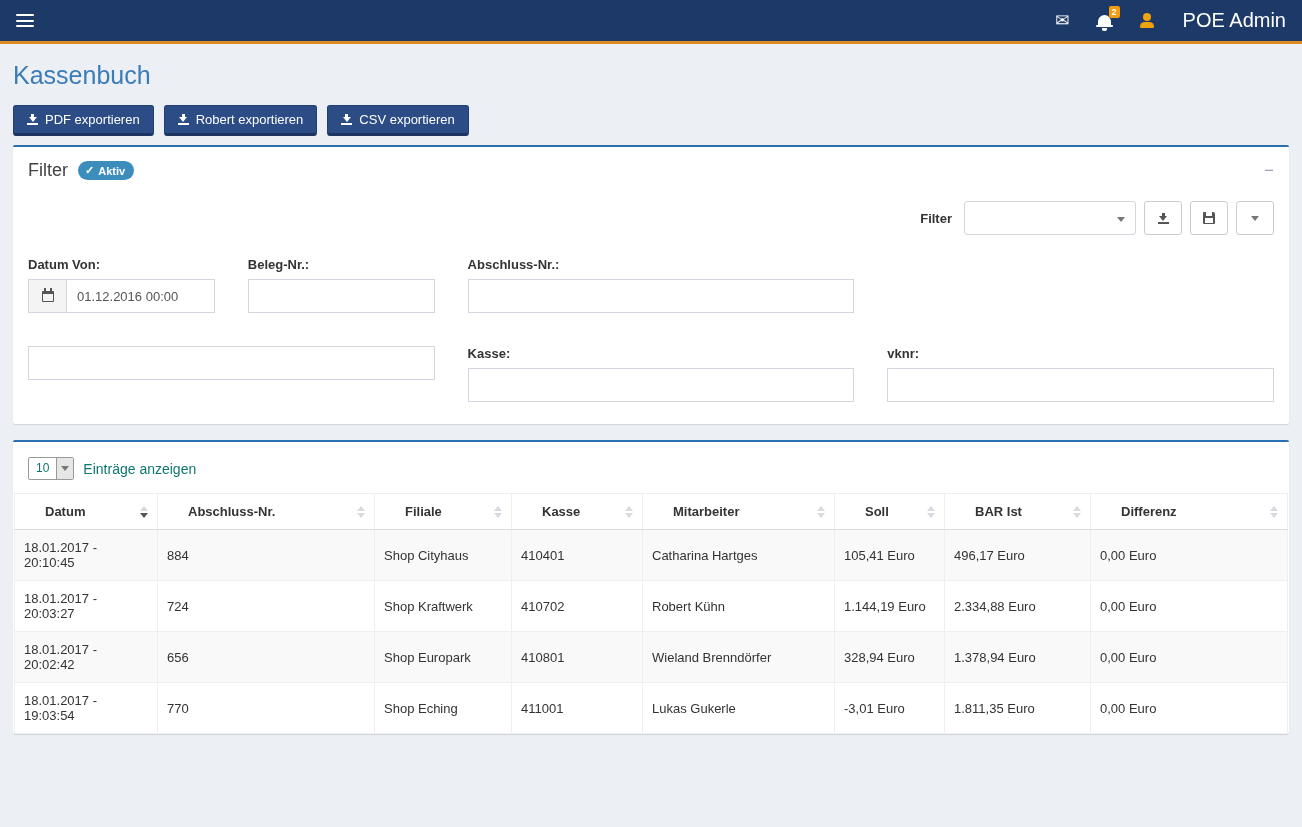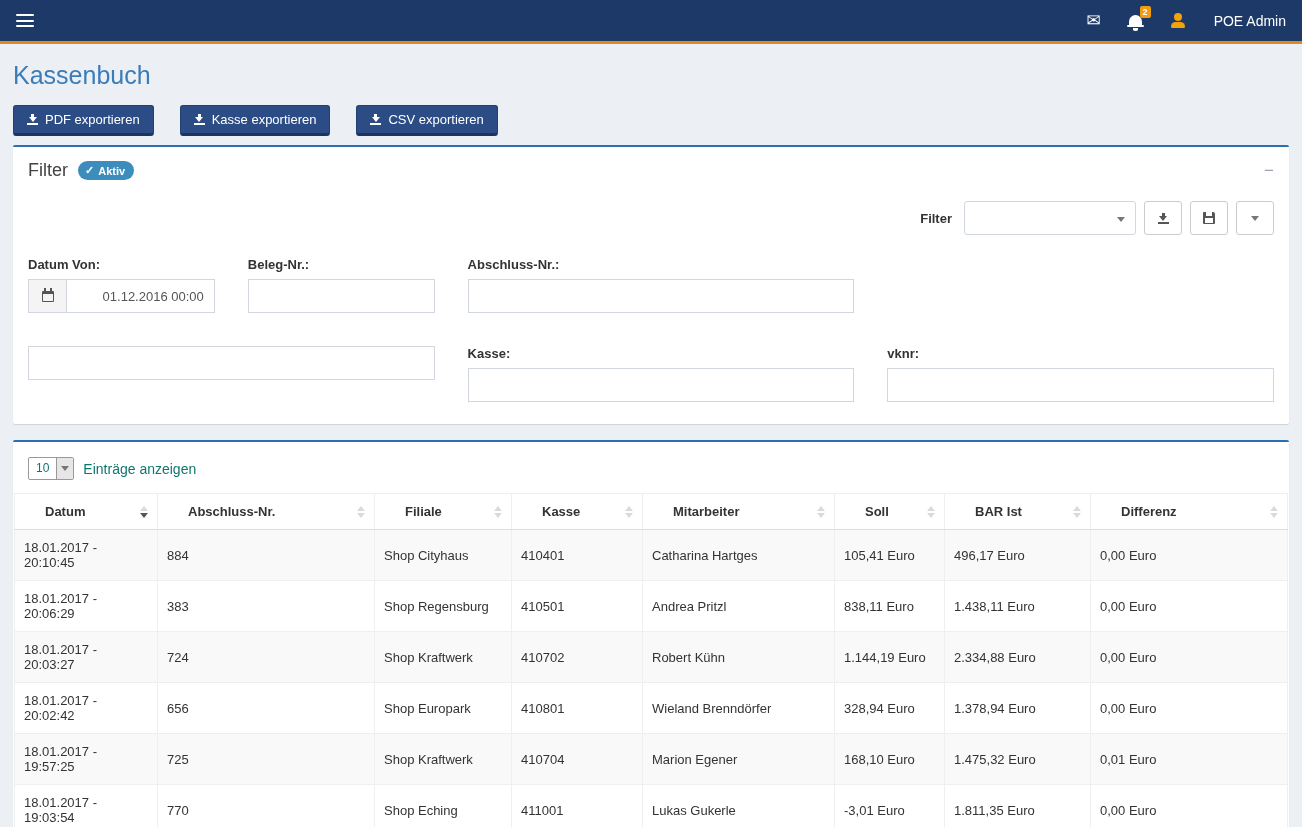--- a/index.html
+++ b/index.html
@@ -22,27 +22,27 @@
   .nav-right { display:flex; align-items:center; gap:28px; color:#fff; }
   .nav-link { position:relative; display:flex; align-items:center; cursor:pointer; }
   .envelope { font-size:17px; line-height:1; color:#fff; }
   .bell { display:inline-block; width:13px; height:11px; background:#fff; border-radius:7px 7px 1px 1px; position:relative; }
   .bell::before { content:''; position:absolute; left:-2px; bottom:-1px; width:17px; height:2px; background:#fff; border-radius:1px; }
   .bell::after { content:''; position:absolute; left:4px; bottom:-5px; width:5px; height:3px; background:#fff; border-radius:0 0 50% 50%; }
   .badge-count { position:absolute; top:-9px; right:-9px; background:#f39c12; color:#fff; font-size:9px; font-weight:bold; padding:1px 3px; border-radius:2px; }
   .person { position:relative; width:16px; height:15px; display:inline-block; }
   .person::before { content:''; position:absolute; top:0; left:4px; width:8px; height:8px; border-radius:50%; background:#f0a30a; }
   .person::after { content:''; position:absolute; bottom:0; left:1px; width:14px; height:6px; border-radius:7px 7px 2px 2px; background:#f0a30a; }
-  .user-name { font-size:14px; }
+  .user-name { font-size:20px; }
 
   
   .content { padding:0 13px; }
   .page-title { color:#3a7cb8; font-size:25px; font-weight:normal; margin:17px 0 15px; }
 
-  .export-row { display:flex; gap:26px; margin-bottom:9px; }
+  .export-row { display:flex; gap:10px; margin-bottom:9px; }
   .btn-export {
     background:#2b4c85; color:#fff; border:1px solid #224072; border-bottom:3px solid #1b3460;
     padding:6px 13px; font-size:13px; border-radius:3px; cursor:pointer;
     display:flex; align-items:center; gap:7px; font-family:inherit;
   }
 
   
   .dl-icon { position:relative; width:11px; height:11px; display:inline-block; }
   .dl-icon::before { content:''; position:absolute; left:4px; top:0; width:3px; height:4px; background:currentColor; }
   .dl-icon::after { content:''; position:absolute; left:1.5px; top:3px; border-left:4px solid transparent; border-right:4px solid transparent; border-top:5px solid currentColor; }
@@ -72,21 +72,21 @@
 
   .form-grid { display:grid; grid-template-columns:1fr 1fr 2.07fr 2.07fr; column-gap:30px; row-gap:20px;gap:33px; }
   .f-field { }
   .f-span2 { grid-column:1 / 3; }
   .f-label { font-weight:bold; font-size:13px; display:block; margin-bottom:7px; color:#333; }
   .f-input { width:100%; height:34px; border:1px solid #d2d6de; border-radius:0; padding:6px 10px;
              font-size:13px; color:#555; font-family:inherit; background:#fff; outline:none; }
   .input-group { display:flex; }
   .input-group .addon { width:38px; height:34px; border:1px solid #d2d6de; border-right:none;
                         background:#f4f4f4; display:flex; align-items:center; justify-content:center; flex-shrink:0; }
-  .input-group .f-input { flex:1; min-width:0;text-align:right; }
+  .input-group .f-input { flex:1; min-width:0; }
   .cal { width:12px; height:11px; border:1px solid #555; border-top:3px solid #555; border-radius:1px; position:relative; }
   .cal::before { content:''; position:absolute; top:-6px; left:1px; width:2px; height:3px; background:#555; }
   .cal::after  { content:''; position:absolute; top:-6px; right:1px; width:2px; height:3px; background:#555; }
 
   
   .length-row { padding:15px 15px 13px; display:flex; align-items:center; gap:9px; font-size:14px; color:#0f766e; }
   .small-select { height:23px; border:1px solid #999; border-radius:2px; display:inline-flex; align-items:stretch;
                   background:#fff; cursor:pointer; font-size:12px; overflow:hidden; }
   .small-select .val { padding:3px 7px; min-width:22px; text-align:left; }
   .small-select .arrow-seg { width:17px; background:#e6e6e6; border-left:1px solid #999;
@@ -137,21 +137,21 @@
     <button class="btn-export">
       <span class="dl-icon">
           <span class="tray"></span>
         </span>
       <span>PDF exportieren</span>
     </button>
     <button class="btn-export">
       <span class="dl-icon">
           <span class="tray"></span>
         </span>
-      <span>Kasse exportieren</span>
+      <span>Robert exportieren</span>
     </button>
     <button class="btn-export">
       <span class="dl-icon">
           <span class="tray"></span>
         </span>
       <span>CSV exportieren</span>
     </button>
   </div>
 
   <div class="box">
@@ -319,60 +319,40 @@
           <td>18.01.2017 - 20:10:45</td>
           <td>884</td>
           <td>Shop Cityhaus</td>
           <td>410401</td>
           <td>Catharina Hartges</td>
           <td>105,41 Euro</td>
           <td>496,17 Euro</td>
           <td>0,00 Euro</td>
         </tr>
         <tr>
-          <td>18.01.2017 - 20:06:29</td>
-          <td>383</td>
-          <td>Shop Regensburg</td>
-          <td>410501</td>
-          <td>Andrea Pritzl</td>
-          <td>838,11 Euro</td>
-          <td>1.438,11 Euro</td>
-          <td>0,00 Euro</td>
-        </tr>
-        <tr>
           <td>18.01.2017 - 20:03:27</td>
           <td>724</td>
           <td>Shop Kraftwerk</td>
           <td>410702</td>
           <td>Robert Kühn</td>
           <td>1.144,19 Euro</td>
           <td>2.334,88 Euro</td>
           <td>0,00 Euro</td>
         </tr>
         <tr>
           <td>18.01.2017 - 20:02:42</td>
           <td>656</td>
           <td>Shop Europark</td>
           <td>410801</td>
           <td>Wieland Brenndörfer</td>
           <td>328,94 Euro</td>
           <td>1.378,94 Euro</td>
           <td>0,00 Euro</td>
         </tr>
         <tr>
-          <td>18.01.2017 - 19:57:25</td>
-          <td>725</td>
-          <td>Shop Kraftwerk</td>
-          <td>410704</td>
-          <td>Marion Egener</td>
-          <td>168,10 Euro</td>
-          <td>1.475,32 Euro</td>
-          <td>0,01 Euro</td>
-        </tr>
-        <tr>
           <td>18.01.2017 - 19:03:54</td>
           <td>770</td>
           <td>Shop Eching</td>
           <td>411001</td>
           <td>Lukas Gukerle</td>
           <td>-3,01 Euro</td>
           <td>1.811,35 Euro</td>
           <td>0,00 Euro</td>
         </tr>
 

